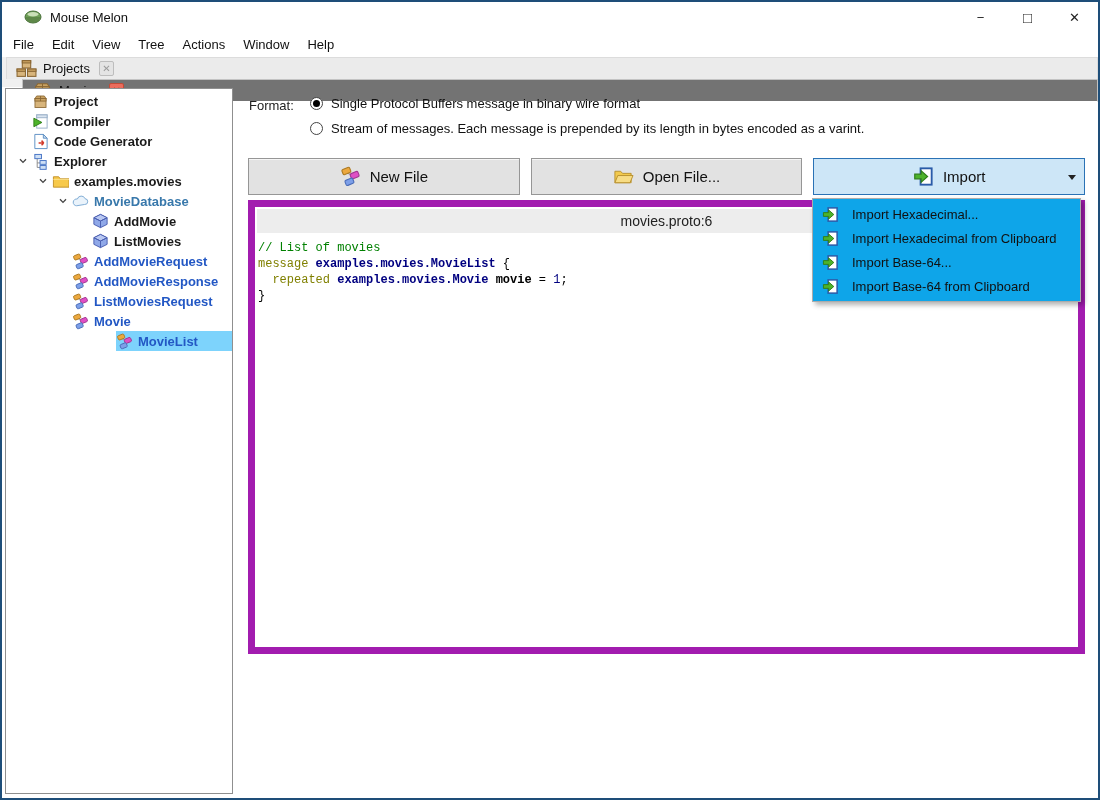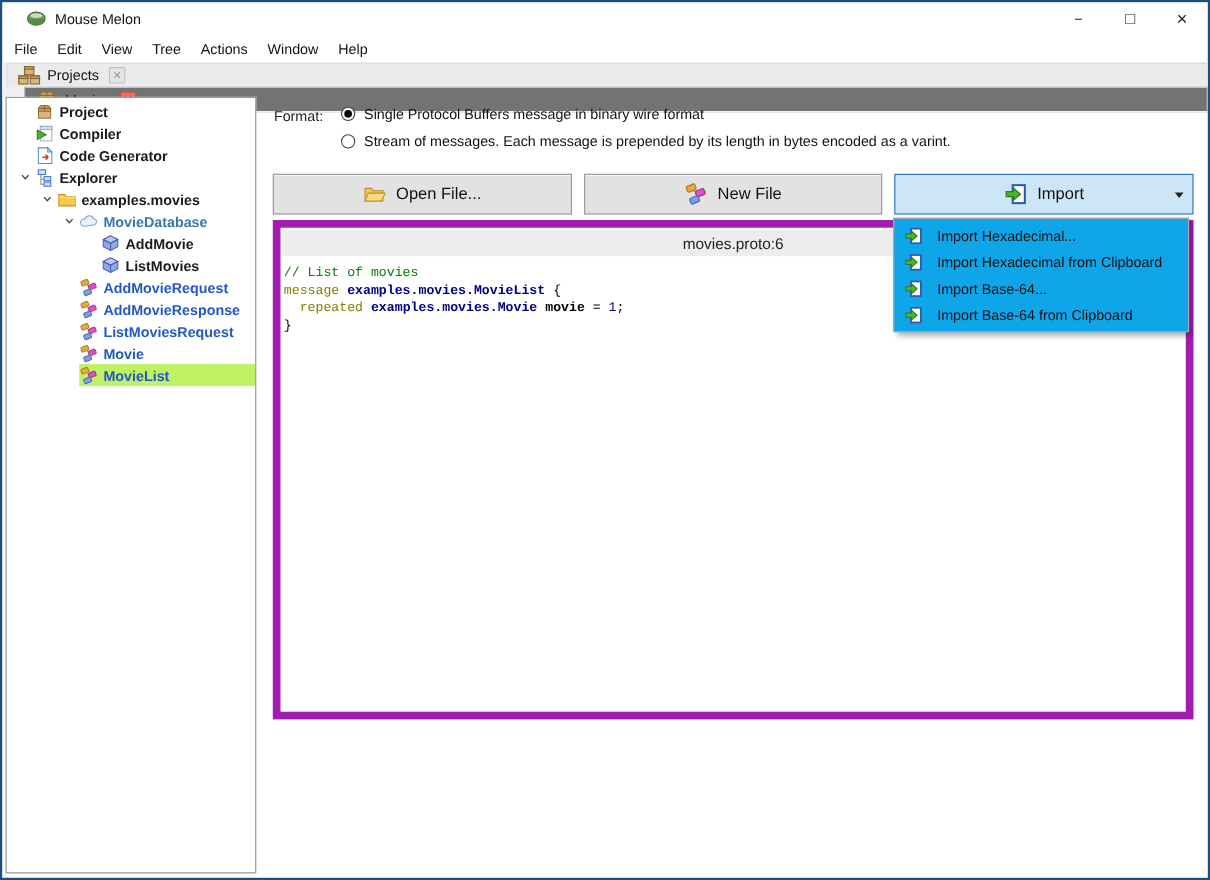--- a/index.html
+++ b/index.html
@@ -29,21 +29,21 @@
   .tab-close.gray{background:#e4e4e4;border:1px solid #bdbdbd;color:#9a9a9a;}
   .tab-close.red{background:#eb6c5d;border:1px solid #c24b38;color:#7e1b0e;}
   .tab-close::before{content:"✕";}
 
   
   .sidebar{position:absolute;left:3px;top:86px;width:228px;height:706px;box-sizing:border-box;border:1px solid #8f8f8f;background:#fff;overflow:hidden;padding-top:2px;}
   .tree-row{height:20px;display:flex;align-items:center;font-size:13px;font-weight:bold;}
   .chev{width:18px;height:18px;display:flex;align-items:center;justify-content:center;flex:none;}
   .chev svg{width:10px;height:10px;}
   .row-body{flex:1;height:100%;display:flex;align-items:center;gap:5px;}
-  .row-body.selected{background:#bef264;}
+  .row-body.selected{background:#7dd3fc;margin-left:44px;}
   .tree-icon{width:17px;height:17px;display:flex;flex:none;}
   .tree-icon svg{width:100%;height:100%;}
   .tree-label{white-space:nowrap;}
   .c-default{color:#1a1a1a;}
   .c-blue{color:#2257c4;}
   .c-teal{color:#3878ab;}
 
   
   .main{position:absolute;left:246px;top:86px;width:837px;height:707px;}
   .format-label{position:absolute;left:1px;top:10px;font-size:13px;color:#222;}
@@ -337,37 +337,37 @@
       <span class="radio-label">Single Protocol Buffers message in binary wire format</span>
     </div>
     <div class="radio-row r2">
       <span class="radio"></span>
       <span class="radio-label">Stream of messages. Each message is prepended by its length in bytes encoded as a varint.</span>
     </div>
 
     <div class="btn-row">
       <button class="btn">
         <span class="btn-icon">
+            <svg viewBox="0 0 19 19">
+              <path d="M6 6l7 3.2M12.5 9.5L8.5 14" stroke="#999" fill="none"></path>
+              <rect x="2" y="2" width="7.5" height="5" rx="1.3" transform="rotate(-22 5.75 4.5)" fill="#eca83e" stroke="#ad7a22"></rect>
+              <rect x="9.5" y="5.8" width="7.5" height="5" rx="1.3" transform="rotate(-22 13.25 8.3)" fill="#df4fc5" stroke="#a33691"></rect>
+              <rect x="4.8" y="11.8" width="7.5" height="5" rx="1.3" transform="rotate(-22 8.55 14.3)" fill="#7d9fe8" stroke="#4a6cb8"></rect>
+            </svg>
+          </span>
+        <span>New File</span>
+      </button>
+      <button class="btn">
+        <span class="btn-icon">
             <svg viewBox="0 0 22 18">
               <path d="M2 3.5h6l2 2.2h9V15.5H2z" fill="#f2c94c" stroke="#b8912e"></path>
               <path d="M2 15.5l3-7.5h16l-3.2 7.5z" fill="#f7dc84" stroke="#b8912e"></path>
             </svg>
           </span>
         <span>Open File...</span>
-      </button>
-      <button class="btn">
-        <span class="btn-icon">
-            <svg viewBox="0 0 19 19">
-              <path d="M6 6l7 3.2M12.5 9.5L8.5 14" stroke="#999" fill="none"></path>
-              <rect x="2" y="2" width="7.5" height="5" rx="1.3" transform="rotate(-22 5.75 4.5)" fill="#eca83e" stroke="#ad7a22"></rect>
-              <rect x="9.5" y="5.8" width="7.5" height="5" rx="1.3" transform="rotate(-22 13.25 8.3)" fill="#df4fc5" stroke="#a33691"></rect>
-              <rect x="4.8" y="11.8" width="7.5" height="5" rx="1.3" transform="rotate(-22 8.55 14.3)" fill="#7d9fe8" stroke="#4a6cb8"></rect>
-            </svg>
-          </span>
-        <span>New File</span>
       </button>
       <button class="btn import">
         <span class="btn-icon">
             <svg viewBox="0 0 18 18">
               <rect x="6.5" y="2" width="9.5" height="14" fill="#fff" stroke="#2a5ba8" stroke-width="1.6"></rect>
               <path d="M1.5 7h5.5V4.2L12.5 9 7 13.8V11H1.5z" fill="#4db32a" stroke="#2f7d18"></path>
             </svg>
           </span>
         <span>Import</span>
         <span class="caret"></span>

